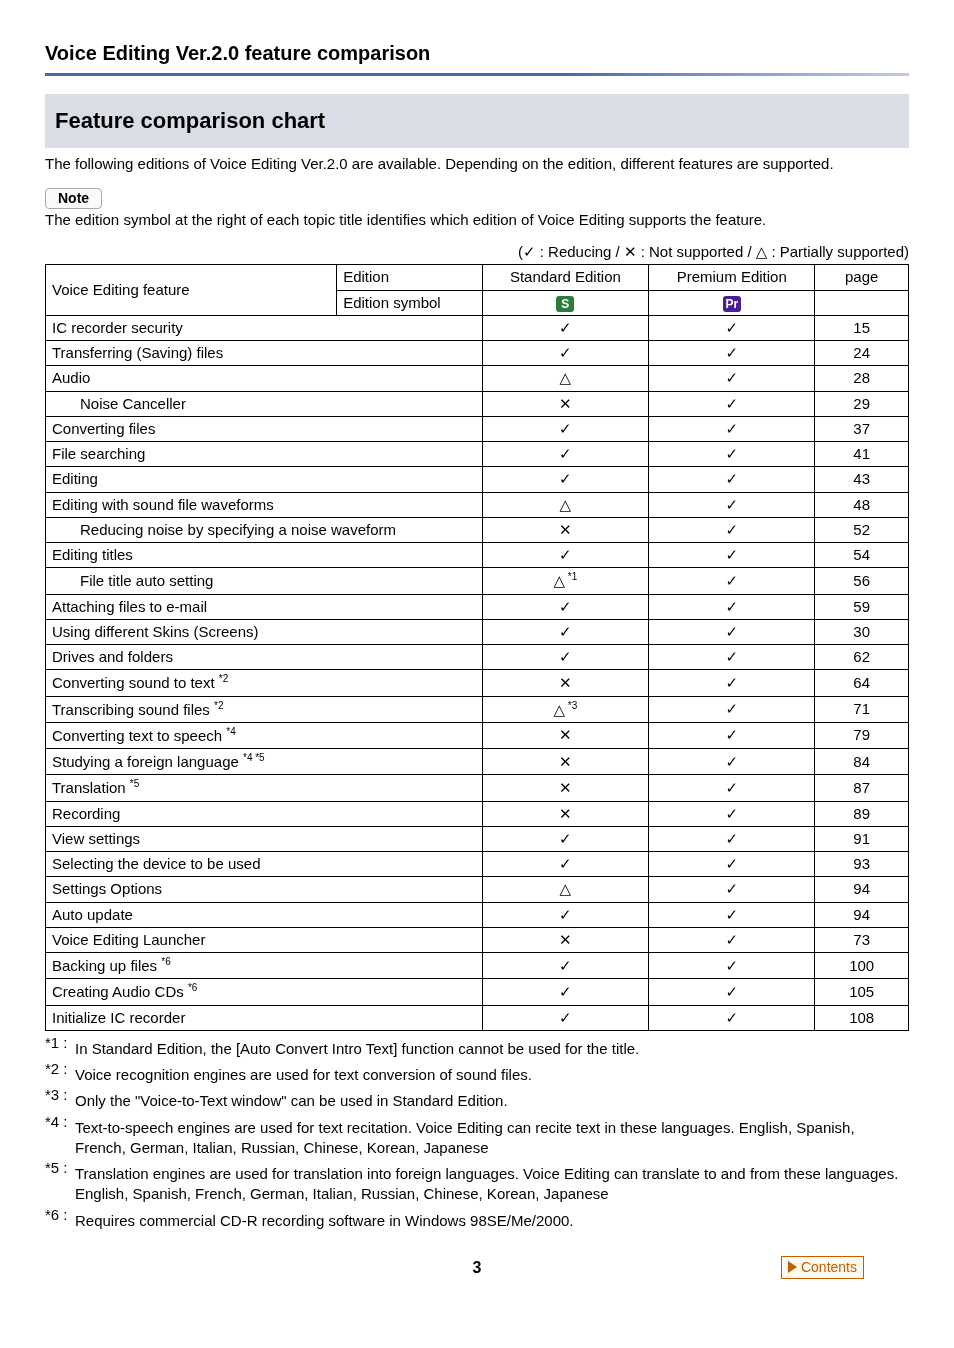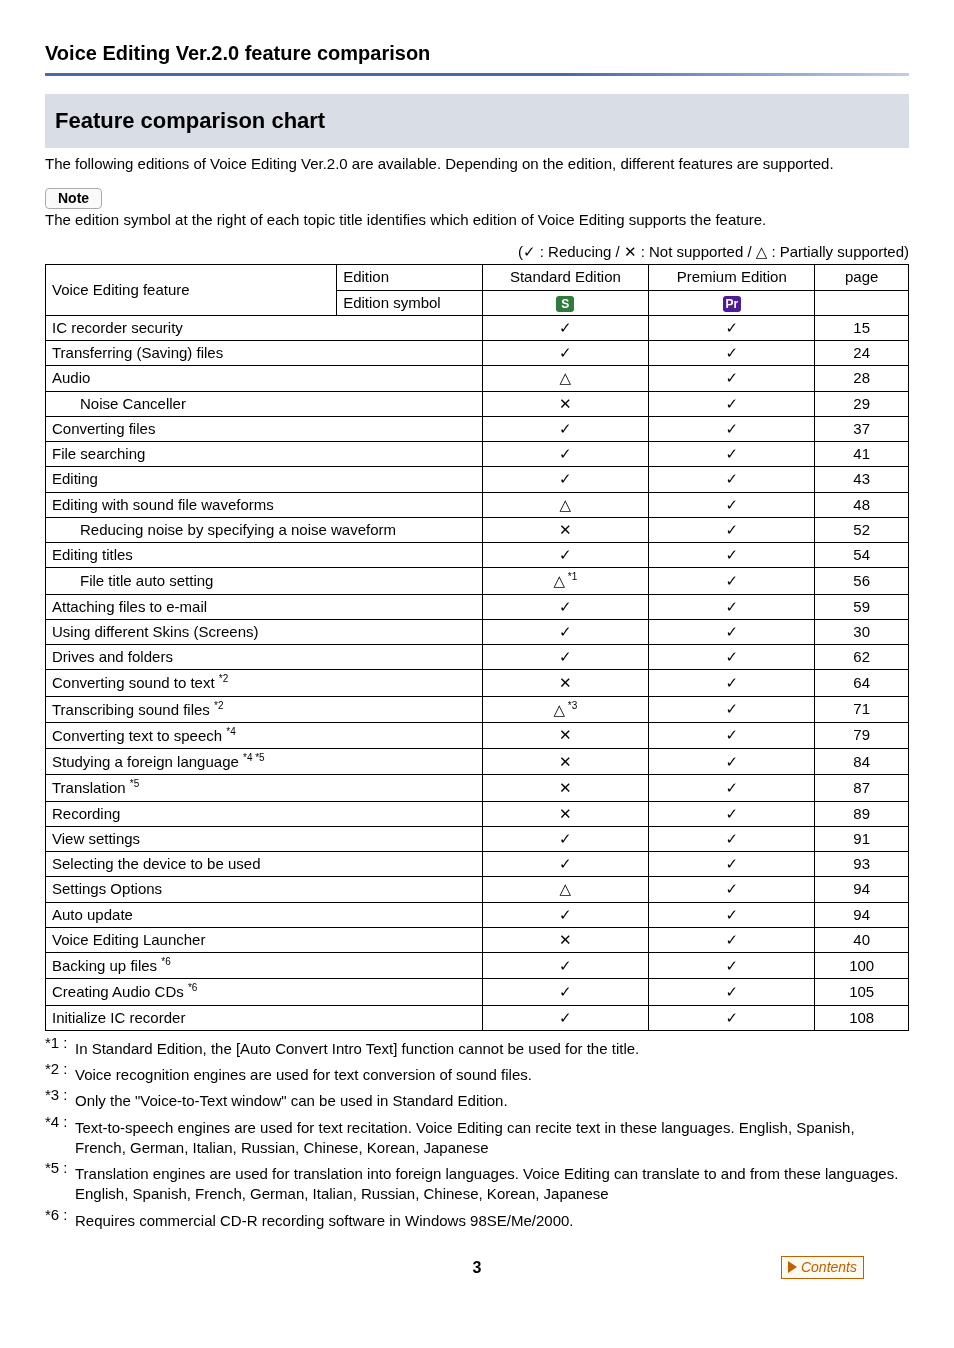--- a/index.html
+++ b/index.html
@@ -80,21 +80,20 @@
     right: 45px;
     bottom: 18px;
     border: 1px solid #c06000;
     color: #c06000;
     background: #fffaf0;
     padding: 1px 6px;
     font-size: 14px;
     display: inline-flex;
     align-items: center;
     gap: 4px;
-    font-style: italic;
   }
   .contents-btn .tri {
     width: 0; height: 0;
     border-left: 9px solid #c06000;
     border-top: 6px solid transparent;
     border-bottom: 6px solid transparent;
     position: relative;
   }
   .footer { position: relative; height: 40px; }
 </style>
@@ -272,21 +271,21 @@
       <tr>
         <td colspan="2">Auto update</td>
         <td class="center">✓</td>
         <td class="center">✓</td>
         <td class="center">94</td>
       </tr>
       <tr>
         <td colspan="2">Voice Editing Launcher</td>
         <td class="center">✕</td>
         <td class="center">✓</td>
-        <td class="center">40</td>
+        <td class="center">73</td>
       </tr>
       <tr>
         <td colspan="2">Backing up files <span class="sup">*6</span></td>
         <td class="center">✓</td>
         <td class="center">✓</td>
         <td class="center">100</td>
       </tr>
       <tr>
         <td colspan="2">Creating Audio CDs <span class="sup">*6</span></td>
         <td class="center">✓</td>

